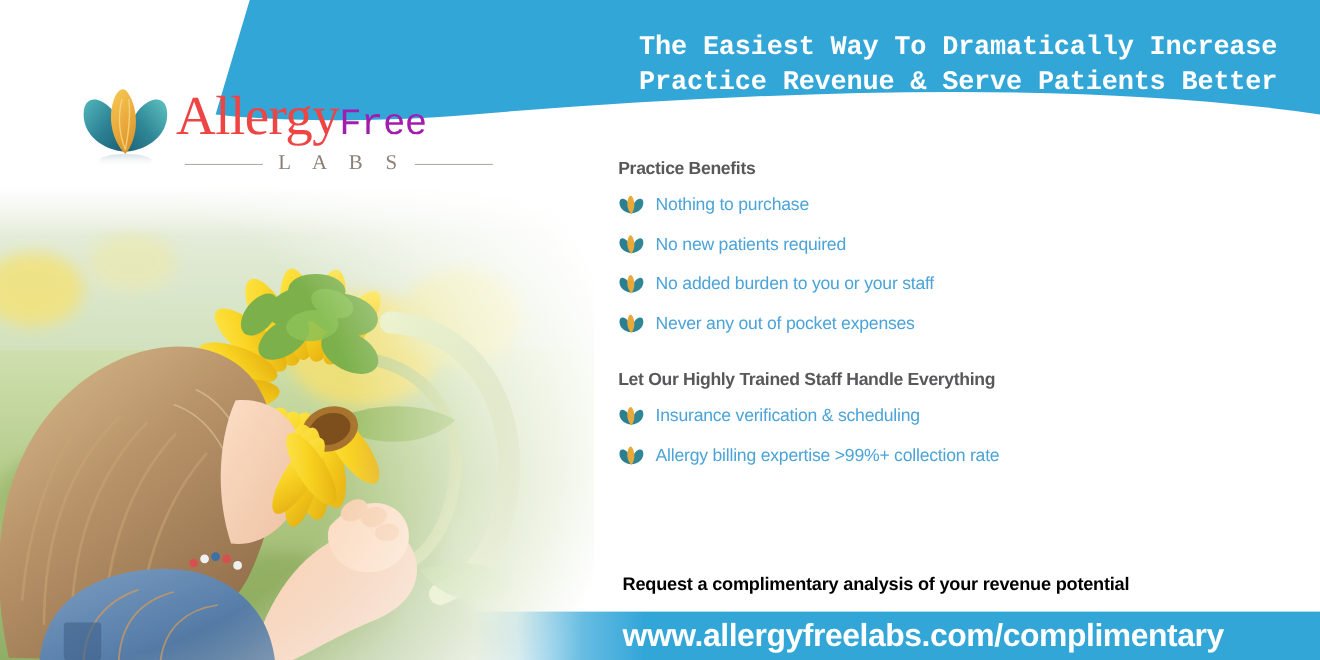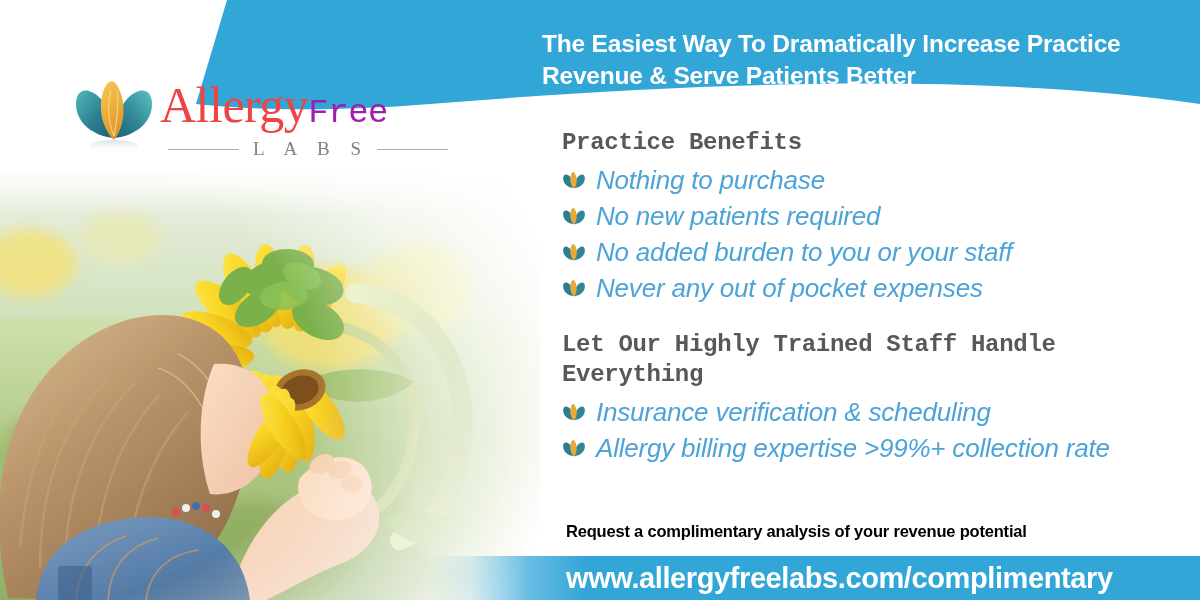--- a/index.html
+++ b/index.html
@@ -89,47 +89,47 @@
     font-family: "Liberation Serif", serif;
     font-size: 19px;
     letter-spacing: 8px;
     color: #8b7f76;
     padding-left: 6px;
   }
 
   
   .headline {
     position: absolute;
-    left: 542px;
+    left: 581px;
     top: 28px;
     width: 620px;
     z-index: 5;
     color: #ffffff;
     font-size: 24.5px;
     font-weight: bold;
     line-height: 1.32;
     letter-spacing: -0.2px;
+    font-family: Liberation Mono, monospace;
   }
 
   
   .content {
     position: absolute;
     left: 562px;
     top: 128px;
     width: 620px;
     z-index: 5;
   }
   .section-head {
     color: #58585a;
-    font-size: 24px;
+    font-size: 16px;
     font-weight: bold;
     letter-spacing: -0.3px;
-    margin: 0 0 8px 0;
+    margin: 16px 0 8px 0;
     line-height: 1.25;
-    font-family: Liberation Mono, monospace;
   }
   .section-head.second { margin-top: 26px; }
 
   .bullets {
     list-style: none;
     margin: 0;
     padding: 0;
   }
   .bullet {
     display: flex;
@@ -139,25 +139,24 @@
     min-height: 30px;
   }
   .bullet-icon {
     flex: 0 0 auto;
     width: 24px;
     height: 24px;
     display: block;
   }
   .bullet-text {
     color: #4ba3d8;
-    font-size: 26px;
+    font-size: 16px;
     font-weight: normal;
     letter-spacing: -0.2px;
     line-height: 1.12;
-    font-style: italic;
   }
 
   
   .cta-line {
     position: absolute;
     left: 566px;
     top: 522px;
     z-index: 6;
     color: #000000;
     font-size: 16.5px;

